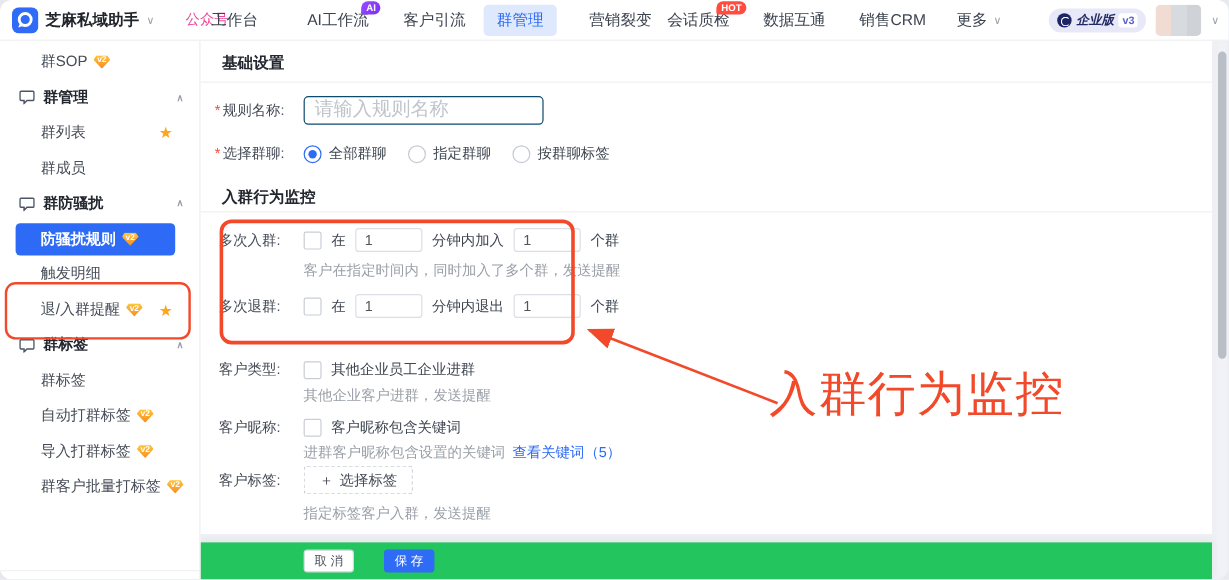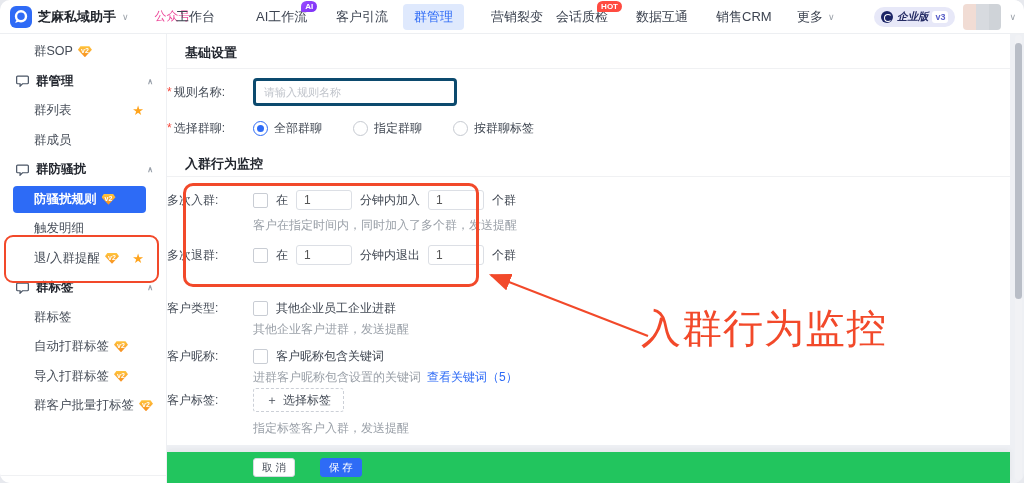--- a/index.html
+++ b/index.html
@@ -49,25 +49,25 @@
        color:#fff;font-size:7px;line-height:10px;font-weight:bold;}
   .side-annotation{position:absolute;left:4px;top:202px;width:151px;height:44px;
        border:2.5px solid #f2492a;border-radius:9px;z-index:3;pointer-events:none;}
   .side-bottom-line{position:absolute;left:0;right:0;bottom:7px;height:1px;background:#f0f1f3;}
   .comment-ic{flex:0 0 auto;display:flex;}
   
   .panel{position:absolute;left:167px;top:33px;width:843px;height:412px;background:#fff;}
   .sec-title{position:absolute;left:18px;font-size:13px;font-weight:bold;color:#23272f;}
   .divider{position:absolute;left:0;right:0;height:1px;background:#f0f1f3;}
   .frow{position:absolute;left:0;right:16px;display:flex;align-items:center;font-size:12px;color:#3f4651;}
-  .flabel{width:82px;text-align:left;color:#454c57;flex:0 0 auto;}
+  .flabel{width:82px;text-align:center;color:#454c57;flex:0 0 auto;}
   .req{color:#f5483b;margin-right:2px;}
   .fcontent{margin-left:4px;display:flex;align-items:center;gap:8px;}
-  .text-input{width:182px;height:22px;border:3px solid #0c4a6e;border-radius:4px;padding:0 8px;
-              font-size:11px;color:#333;outline:none;font-family:"Liberation Sans",sans-serif;}
+  .text-input{width:182px;height:22px;border:1px solid #0c4a6e;border-radius:4px;padding:0 8px;
+              font-size:16px;color:#333;outline:none;font-family:"Liberation Sans",sans-serif;}
   .text-input::placeholder{color:#c0c4cb;}
   .mini-input{width:40px;height:18px;border:1px solid #dcdfe5;border-radius:3px;padding:0 7px;
               font-size:12px;color:#555;outline:none;font-family:"Liberation Sans",sans-serif;}
   .checkbox{width:13px;height:13px;border:1px solid #c9cdd4;border-radius:2px;background:#fff;flex:0 0 auto;}
   .radio{width:13px;height:13px;border:1px solid #c6cad1;border-radius:50%;background:#fff;
          position:relative;flex:0 0 auto;}
   .radio.on{border-color:#2e6bf6;}
   .radio.on::after{content:"";position:absolute;left:3px;top:3px;width:7px;height:7px;
                    border-radius:50%;background:#2e6bf6;}
   .opt{display:flex;align-items:center;gap:6px;margin-right:18px;cursor:pointer;}
@@ -245,21 +245,21 @@
 
     <div class="frow" style="top:46px;height:26px">
       <span class="flabel"><span class="req">*</span><span>规则名称:</span></span>
       <span class="fcontent">
         <input class="text-input" type="text" placeholder="请输入规则名称" style="">
       </span>
     </div>
 
     <div class="frow" style="top:86px;height:18px">
       <span class="flabel"><span class="req">*</span><span>选择群聊:</span></span>
-      <span class="fcontent" style="gap:13px">
+      <span class="fcontent" style="gap:0">
         <span class="opt">
           <span class="radio on"></span>
           <span>全部群聊</span>
         </span>
         <span class="opt">
           <span class="radio"></span>
           <span>指定群聊</span>
         </span>
         <span class="opt">
           <span class="radio"></span>

